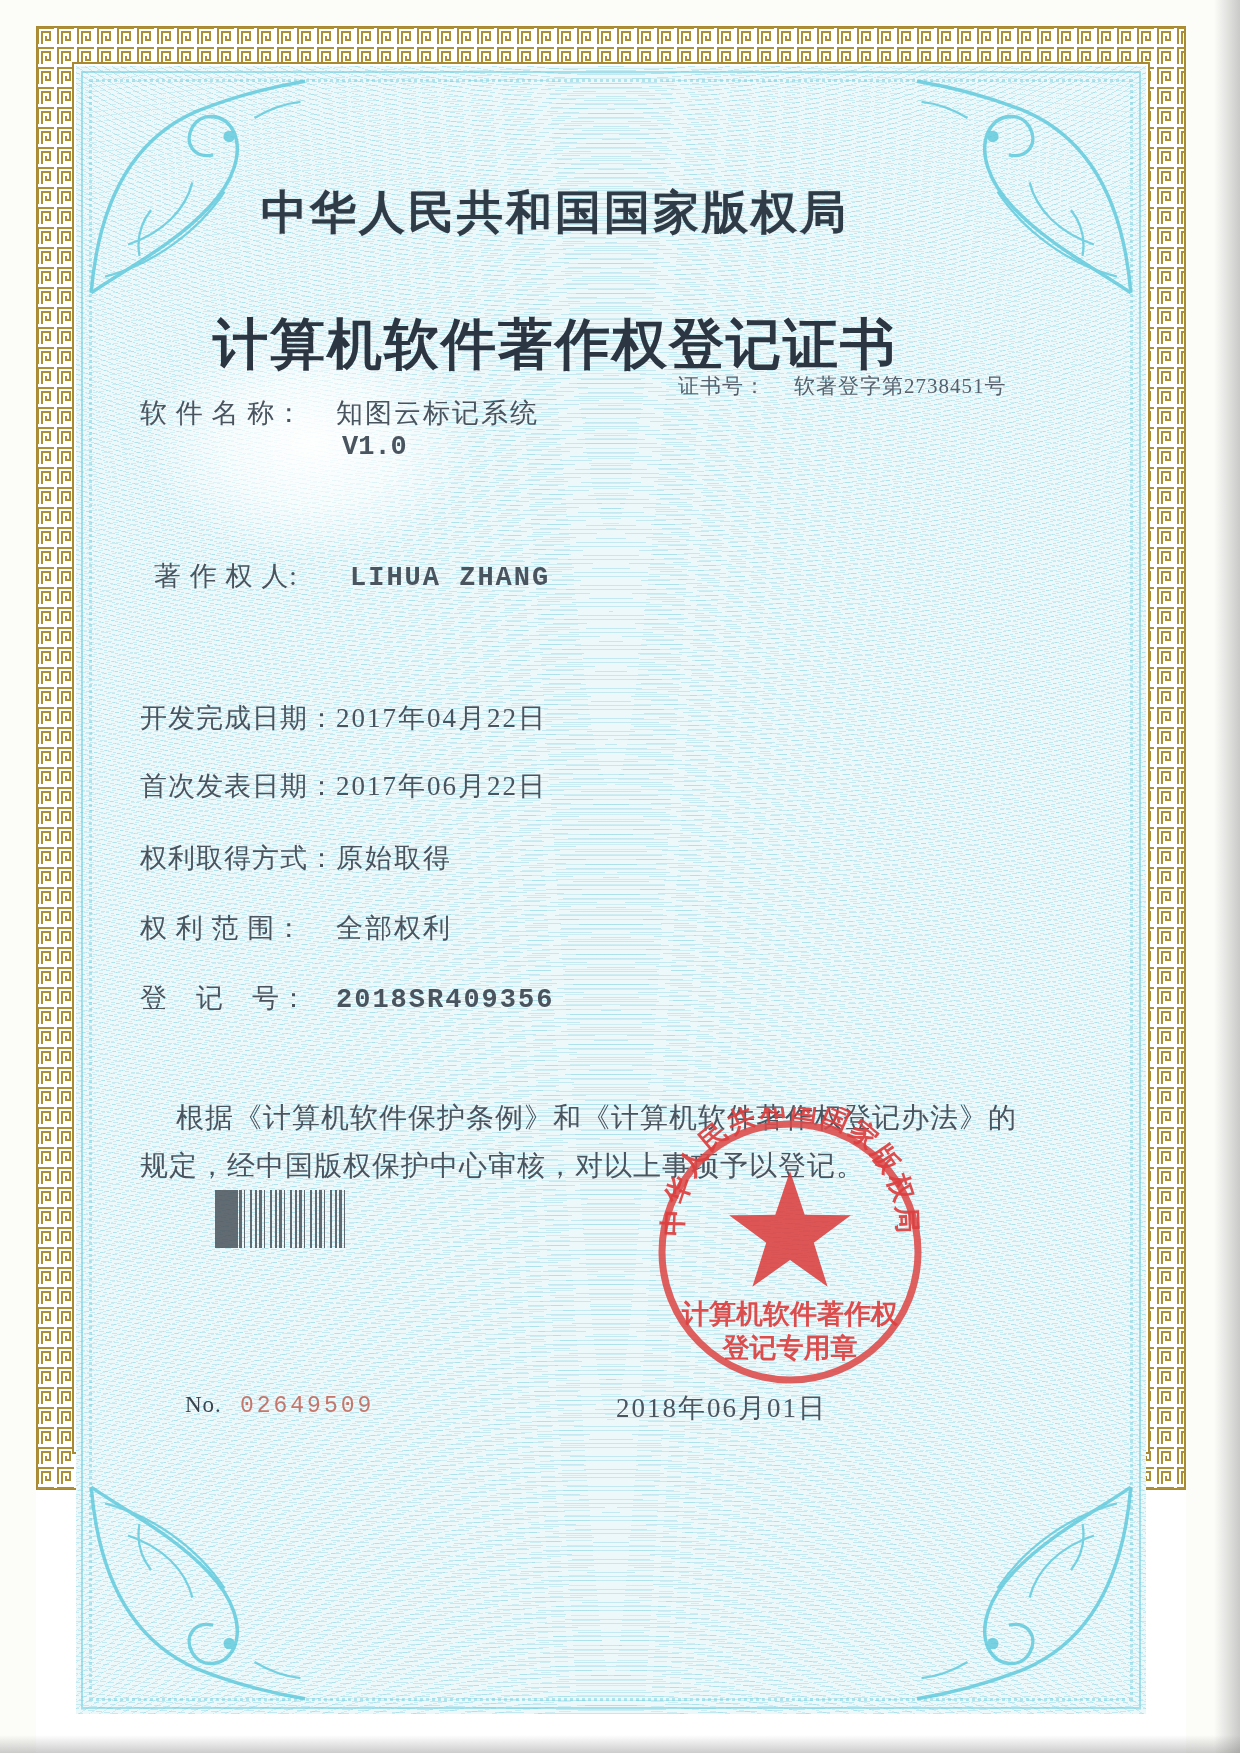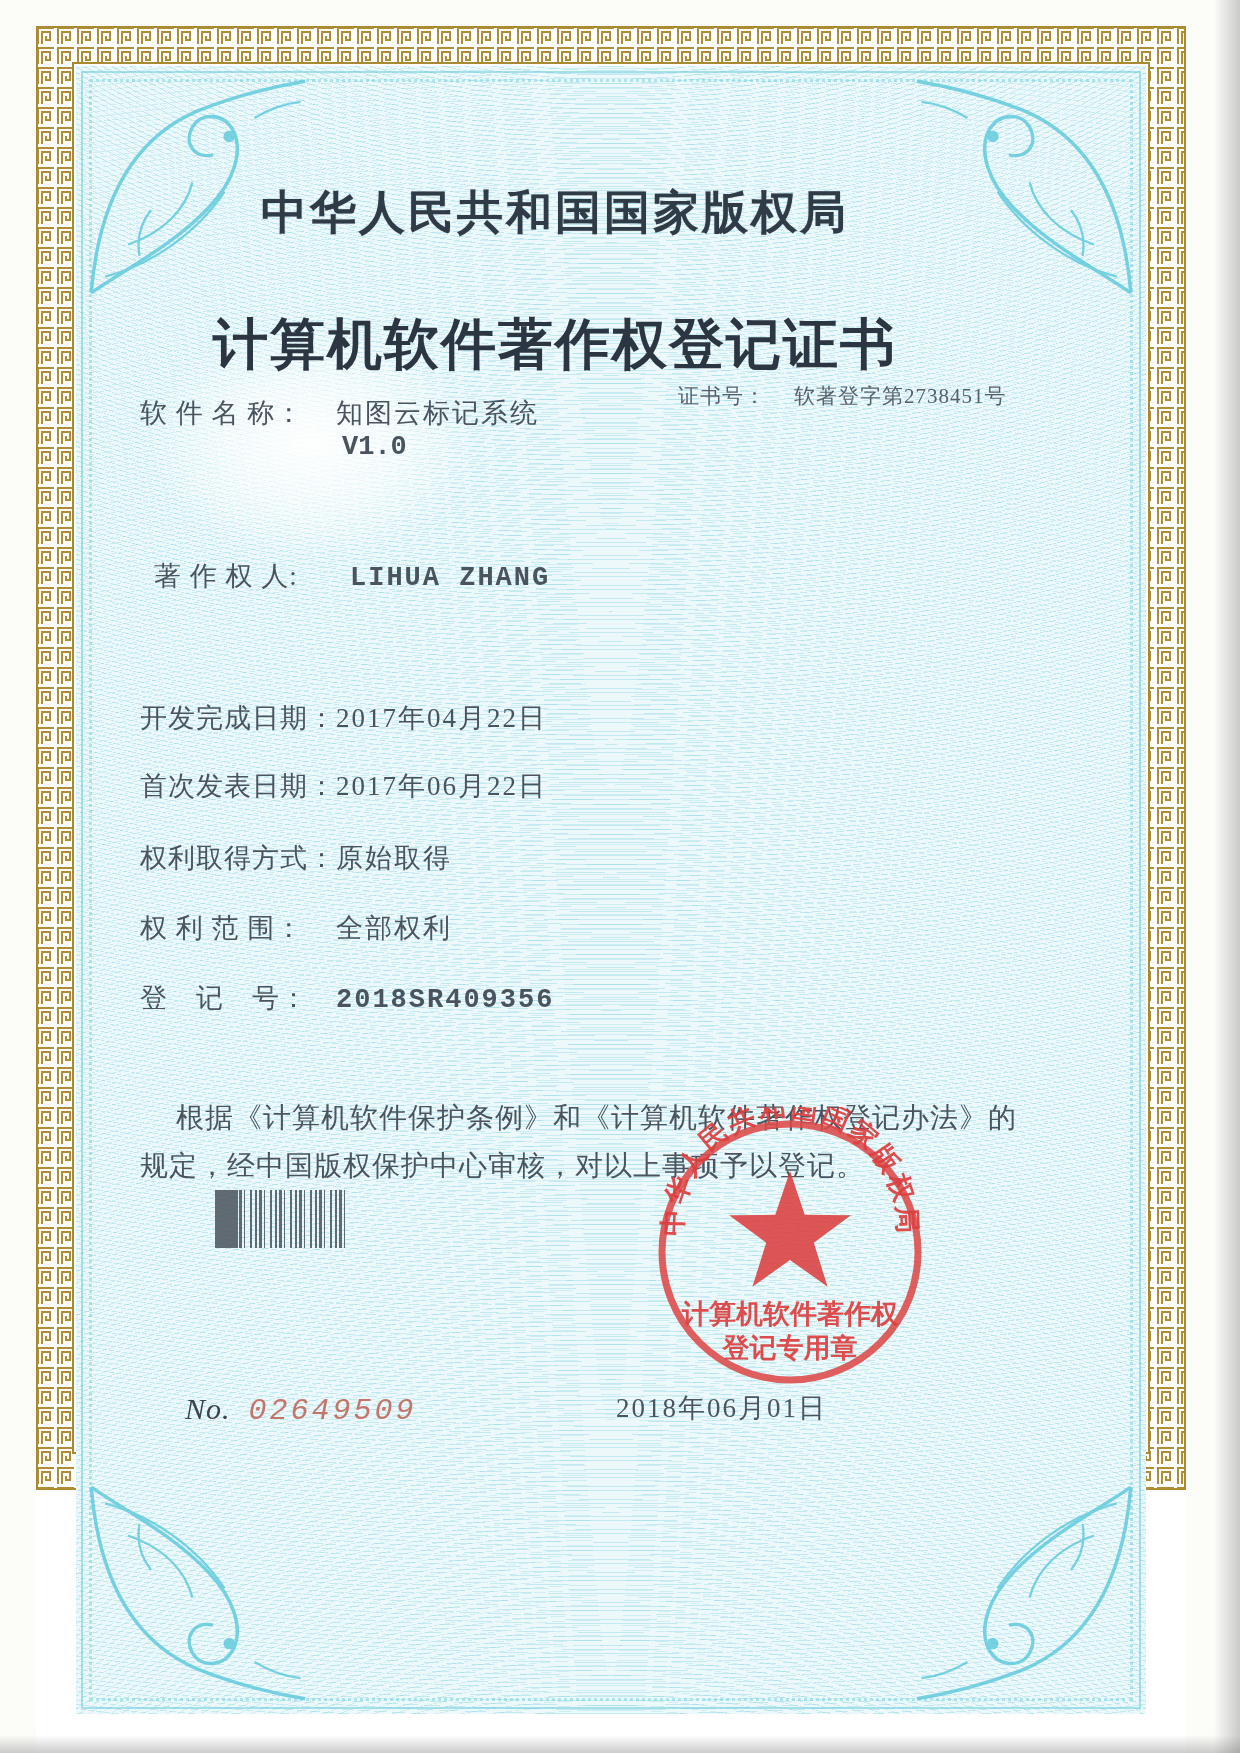--- a/index.html
+++ b/index.html
@@ -56,21 +56,21 @@
   .title-wrap{ position:absolute; left:0; top:156px; width:1038px; text-align:center; }
   .authority{
     font-size:46px; font-weight:600; letter-spacing:3px; color:#303b48;
     text-shadow:0 0 1px rgba(48,59,72,.4);
   }
   .cert-title{
     position:absolute; left:0; top:234px; width:1038px; text-align:center;
     font-size:55px; font-weight:700; letter-spacing:2px; color:#2c3642;margin-top:48px;
   }
   .certno{
-    position:absolute; left:642px; top:356px;
+    position:absolute; left:642px; top:346px;
     font-size:21px; color:#55606c; letter-spacing:1px;
   }
   .certno .sep{ display:inline-block; width:28px; }
 
   .field-row{ position:absolute; left:104px; font-size:27px; color:#49545f; }
   .field-row .label{ display:inline-block; width:196px; letter-spacing:1px; }
   .field-row .value{ letter-spacing:2px; }
   .value-mono{ font-family:"Liberation Mono","DejaVu Sans Mono",monospace; letter-spacing:3px; font-weight:600; }
   .value-line2{ position:absolute; left:306px; font-size:27px; color:#49545f;
     font-family:"Liberation Mono","DejaVu Sans Mono",monospace; font-weight:600; }
@@ -87,21 +87,21 @@
         #454d55 9px 10px, transparent 10px 15px,
         #454d55 15px 17px, transparent 17px 20px);
   }
 
   .seal-svg{ position:absolute; left:609px; top:1081px; pointer-events:none; }
   .seal-date{
     position:absolute; left:580px; top:1364px; width:300px; 
     font-size:27px; color:#4a5560; letter-spacing:2px;
   }
 
-  .footer-no{ position:absolute; left:149px; top:1366px; font-size:30px;font-style:italic; }
+  .footer-no{ position:absolute; left:149px; top:1366px; font-size:23px; }
   .footer-no .no-label{ color:#3a434e; letter-spacing:1px; }
   .footer-no .no-value{
     color:#c3766b; margin-left:18px; letter-spacing:3px;
     font-family:"Liberation Mono","DejaVu Sans Mono",monospace;
   }
 </style>
 </head>
 <body>
 
 <div class="cert">

